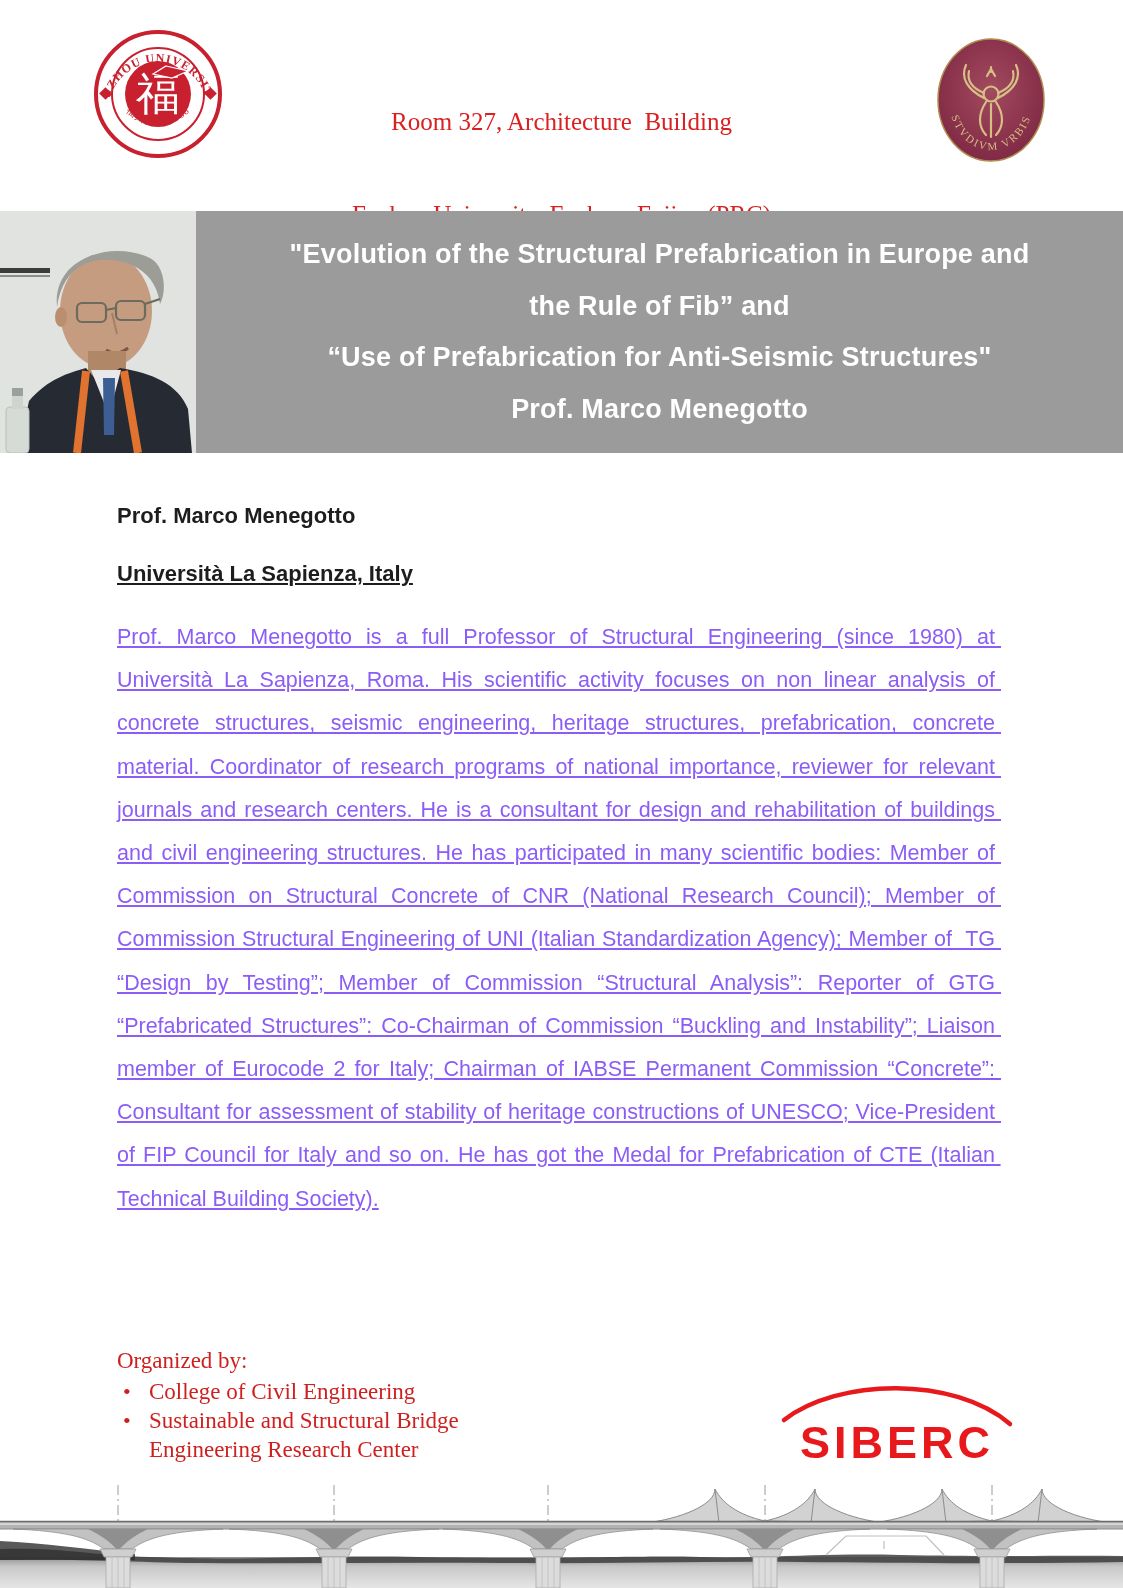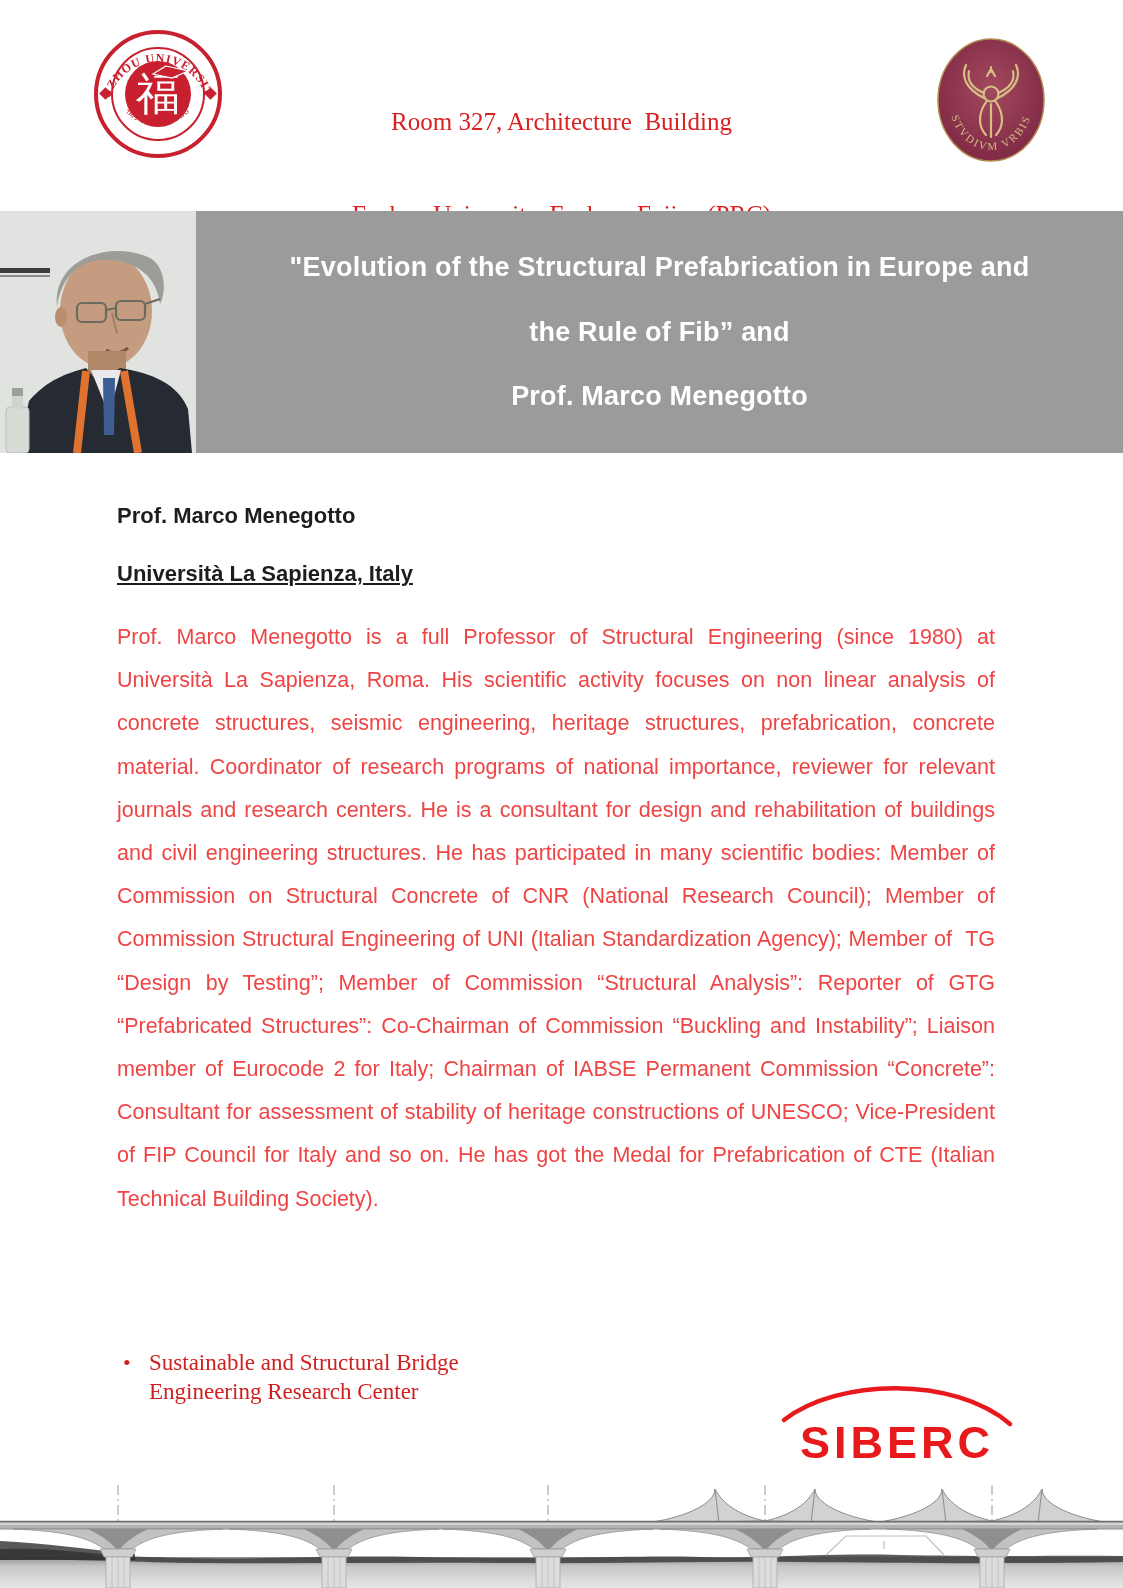--- a/index.html
+++ b/index.html
@@ -30,21 +30,21 @@
   }
 
   
   .content { position:absolute; left:117px; top:503px; width:878px; color:#2e2e2e; }
   .speaker-name, .speaker-affiliation {
     font-size:22px; font-weight:bold; color:#1d1d1d; margin:0;
   }
   .speaker-affiliation { margin-top:32px;text-decoration:underline; }
   .speaker-bio {
     margin:29px 0 0 0; font-size:21.5px; line-height:43.2px;
-    text-align:justify; color:#ef4444; white-space:pre-wrap;
+    text-align:justify; color:#8b5cf6; white-space:pre-wrap;text-decoration:underline;
   }
 
   
   .organized {
     position:absolute; left:117px; top:1346px; width:420px;
     color:#cf1f1f; font-family:"Liberation Serif", serif;
     font-size:23px; line-height:29px;
   }
   .organized ul { list-style:none; margin:2px 0 0 0; padding:0; }
   .organized li { position:relative; padding-left:32px; width:360px; }
@@ -132,32 +132,35 @@
       <path d="M86,160 L77,242" stroke="#e0732f" stroke-width="8" fill="none"></path>
       <path d="M124,160 L138,242" stroke="#e0732f" stroke-width="8" fill="none"></path>
       <rect x="6" y="196" width="23" height="46" rx="4" fill="#d7dbd6" stroke="#b9bfb9"></rect>
       <rect x="12" y="184" width="11" height="14" fill="#cfd4cf"></rect>
       <rect x="12" y="177" width="11" height="8" fill="#9aa09a"></rect>
     </svg>
 
     <div class="banner">
       <div>"Evolution of the Structural Prefabrication in Europe and</div>
       <div>the Rule of Fib” and</div>
+      <div>“Use of Prefabrication for Anti-Seismic Structures"</div>
       <div>Prof. Marco Menegotto</div>
     </div>
   </div>
 
   <div class="content">
     <p class="speaker-name">Prof. Marco Menegotto</p>
     <p class="speaker-affiliation">Università La Sapienza, Italy</p>
     <p class="speaker-bio">Prof. Marco Menegotto is a full Professor of Structural Engineering (since 1980) at Università La Sapienza, Roma. His scientific activity focuses on non linear analysis of concrete structures, seismic engineering, heritage structures, prefabrication, concrete material. Coordinator of research programs of national importance, reviewer for relevant journals and research centers. He is a consultant for design and rehabilitation of buildings and civil engineering structures. He has participated in many scientific bodies: Member of Commission on Structural Concrete of CNR (National Research Council); Member of Commission Structural Engineering of UNI (Italian Standardization Agency); Member of  TG “Design by Testing”; Member of Commission “Structural Analysis”: Reporter of GTG “Prefabricated Structures”: Co-Chairman of Commission “Buckling and Instability”; Liaison member of Eurocode 2 for Italy; Chairman of IABSE Permanent Commission “Concrete”: Consultant for assessment of stability of heritage constructions of UNESCO; Vice-President of FIP Council for Italy and so on. He has got the Medal for Prefabrication of CTE (Italian Technical Building Society).</p>
   </div>
 
   <div class="organized">
+    <div>Organized by:</div>
     <ul>
+      <li>College of Civil Engineering</li>
       <li>Sustainable and Structural Bridge Engineering Research Center</li>
     </ul>
   </div>
 
   <svg class="siberc" viewBox="0 0 238 96" xmlns="http://www.w3.org/2000/svg">
     <path d="M6,42 C60,0 176,-2 232,46" fill="none" stroke="#e8191c" stroke-width="4.5" stroke-linecap="round"></path>
     <text x="119" y="80" text-anchor="middle" font-family="Liberation Sans, sans-serif" font-weight="bold" font-size="45" letter-spacing="4" fill="#e8191c">SIBERC</text>
   </svg>
 
   <svg class="bridge" viewBox="0 0 1123 105" preserveAspectRatio="none" xmlns="http://www.w3.org/2000/svg">

